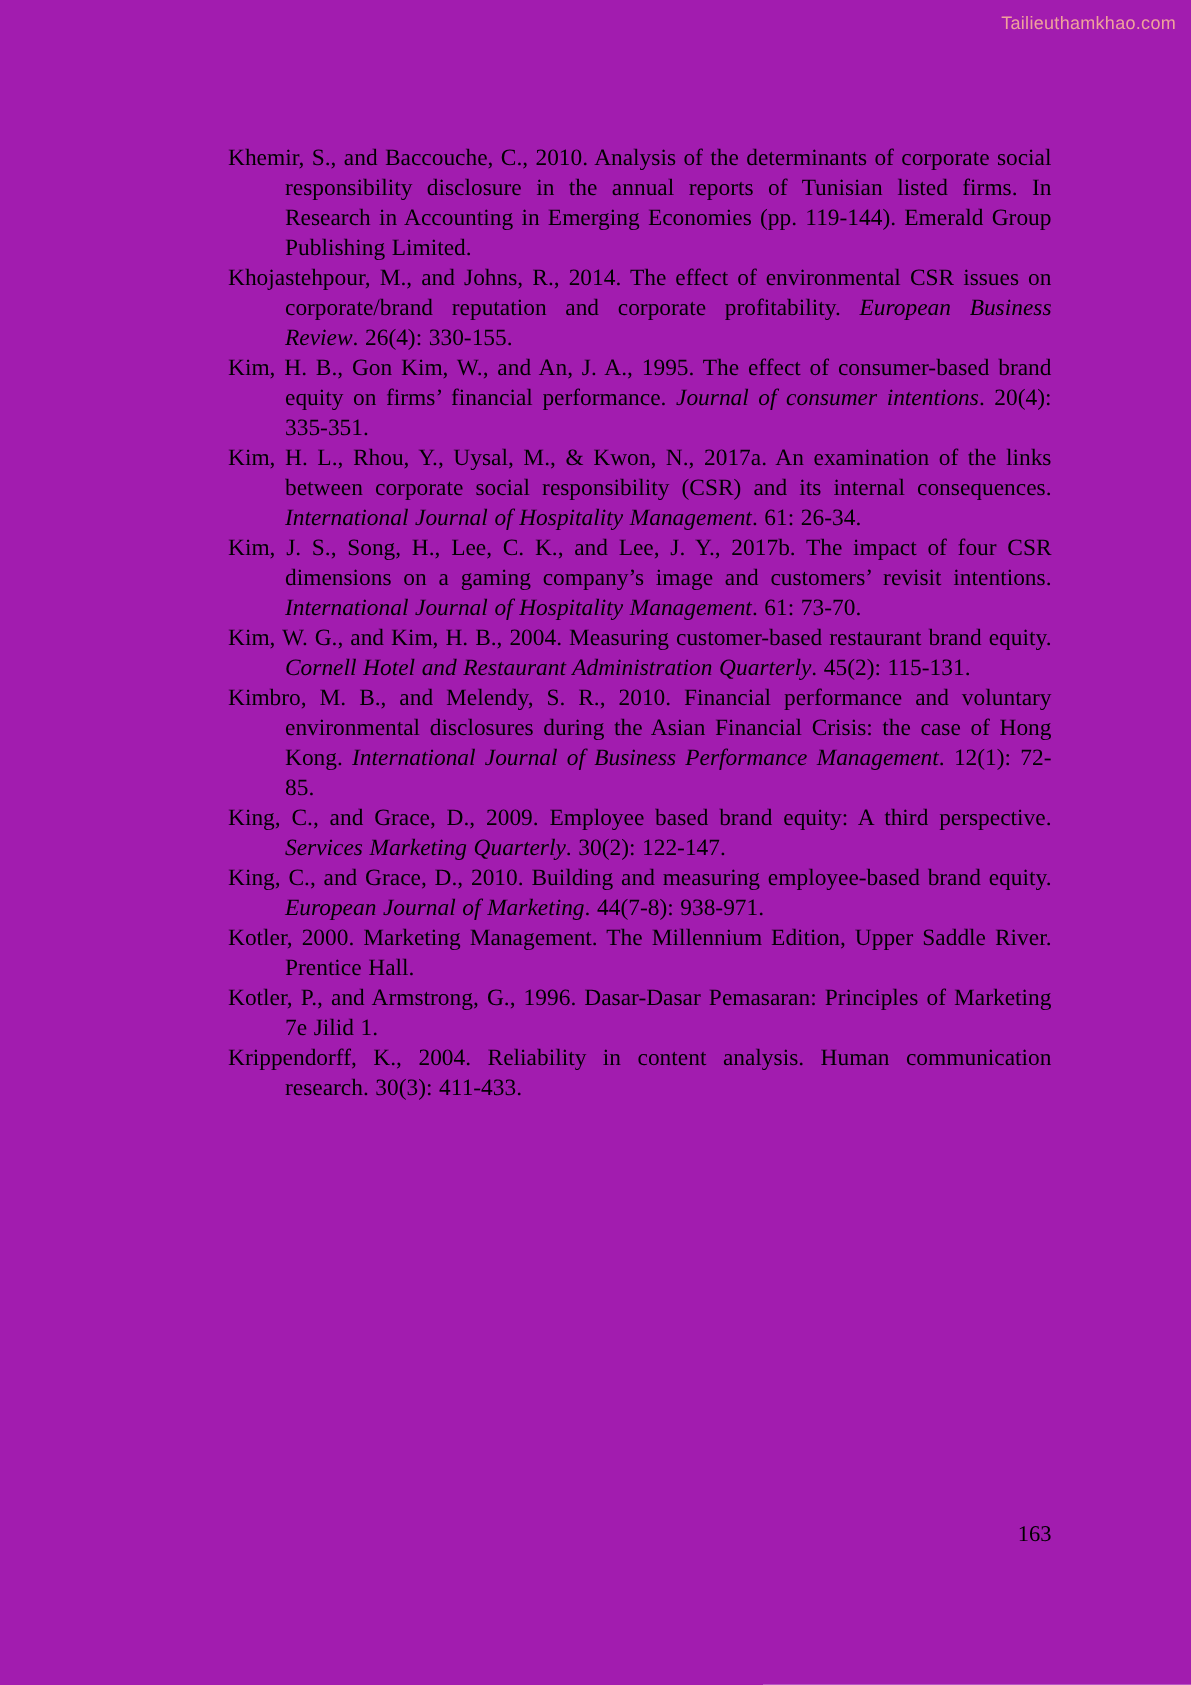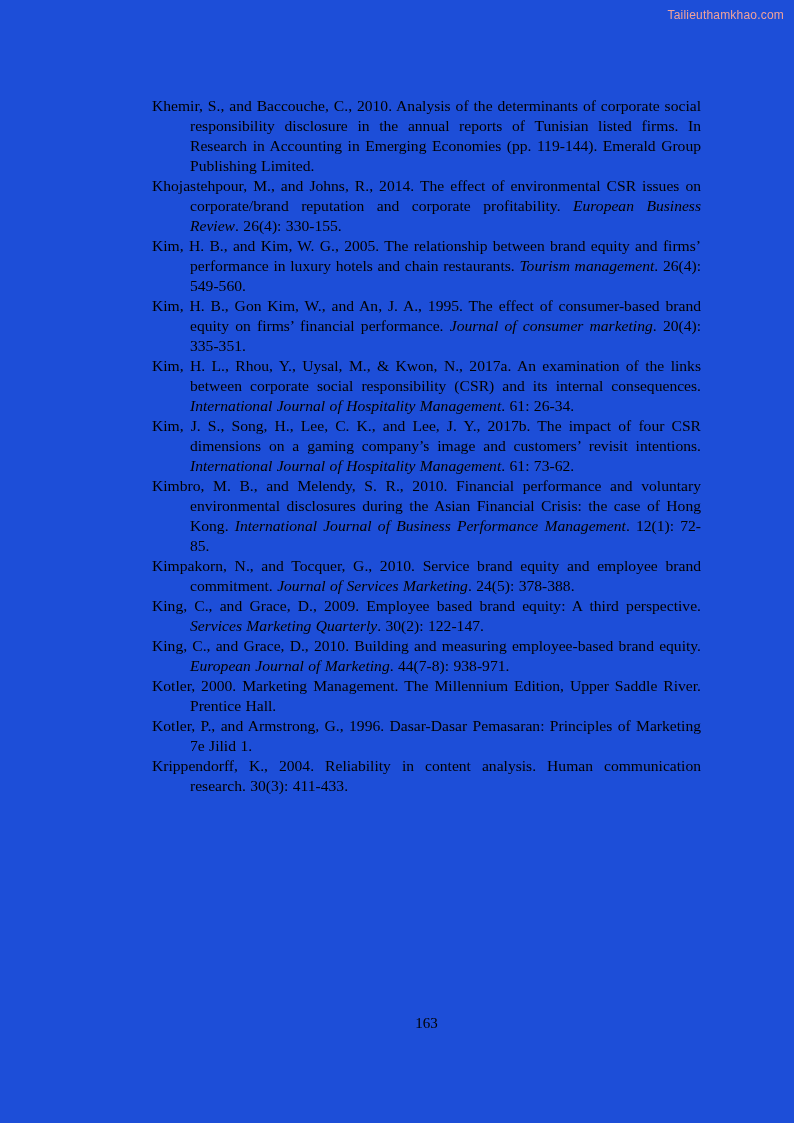--- a/index.html
+++ b/index.html
@@ -11,21 +11,21 @@
     height: 1123px;
     background: #ffffff;
     position: relative;
     overflow: hidden;
     font-family: "Liberation Serif", serif;
     color: #000000;
   }
   .page {
     position: absolute;
     inset: 0;
-    background: #1d4ed8;
+    background: #a21caf;
   }
   .watermark {
     position: absolute;
     top: 8px;
     right: 10px;
     font-family: "Liberation Sans", sans-serif;
     font-size: 12px;
     letter-spacing: 0.2px;
   }
   .content {
@@ -44,39 +44,38 @@
     word-spacing: 0.5px;
   }
   p.ref em {
     font-style: italic;
   }
   .page-number {
     position: absolute;
     top: 1015px;
     left: 152px;
     width: 549px;
-    text-align: center;
+    text-align: right;
     font-size: 15px;
   }
 </style>
 </head>
 <body>
 
 <div class="page">
   <div class="watermark" style="color: rgb(240, 162, 155);">Tailieuthamkhao.com</div>
 
   <div class="content">
       <p class="ref"><span>Khemir, S., and Baccouche, C., 2010. Analysis of the determinants of corporate social responsibility disclosure in the annual reports of Tunisian listed firms. In Research in Accounting in Emerging Economies (pp. 119-144). Emerald Group Publishing Limited.</span></p>
       <p class="ref"><span>Khojastehpour, M., and Johns, R., 2014. The effect of environmental CSR issues on corporate/brand reputation and corporate profitability. </span><em>European Business Review</em><span>. 26(4): 330-155.</span></p>
-      <p class="ref"><span>Kim, H. B., and Kim, W. G., 2005. The relationship between brand equity and firms’ performance in luxury hotels and chain restaurants. </span><em>Tourism management</em><span>. 26(4): 549-560.</span></p>
-      <p class="ref"><span>Kim, H. B., Gon Kim, W., and An, J. A., 1995. The effect of consumer-based brand equity on firms’ financial performance. </span><em>Journal of consumer marketing</em><span>. 20(4): 335-351.</span></p>
+      <p class="ref"><span>Kim, H. B., Gon Kim, W., and An, J. A., 1995. The effect of consumer-based brand equity on firms’ financial performance. </span><em>Journal of consumer intentions</em><span>. 20(4): 335-351.</span></p>
       <p class="ref"><span>Kim, H. L., Rhou, Y., Uysal, M., &amp; Kwon, N., 2017a. An examination of the links between corporate social responsibility (CSR) and its internal consequences. </span><em>International Journal of Hospitality Management</em><span>. 61: 26-34.</span></p>
-      <p class="ref"><span>Kim, J. S., Song, H., Lee, C. K., and Lee, J. Y., 2017b. The impact of four CSR dimensions on a gaming company’s image and customers’ revisit intentions. </span><em>International Journal of Hospitality Management</em><span>. 61: 73-62.</span></p>
+      <p class="ref"><span>Kim, J. S., Song, H., Lee, C. K., and Lee, J. Y., 2017b. The impact of four CSR dimensions on a gaming company’s image and customers’ revisit intentions. </span><em>International Journal of Hospitality Management</em><span>. 61: 73-70.</span></p>
+      <p class="ref"><span>Kim, W. G., and Kim, H. B., 2004. Measuring customer-based restaurant brand equity. </span><em>Cornell Hotel and Restaurant Administration Quarterly</em><span>. 45(2): 115-131.</span></p>
       <p class="ref"><span>Kimbro, M. B., and Melendy, S. R., 2010. Financial performance and voluntary environmental disclosures during the Asian Financial Crisis: the case of Hong Kong. </span><em>International Journal of Business Performance Management</em><span>. 12(1): 72-85.</span></p>
-      <p class="ref"><span>Kimpakorn, N., and Tocquer, G., 2010. Service brand equity and employee brand commitment. </span><em>Journal of Services Marketing</em><span>. 24(5): 378-388.</span></p>
       <p class="ref"><span>King, C., and Grace, D., 2009. Employee based brand equity: A third perspective. </span><em>Services Marketing Quarterly</em><span>. 30(2): 122-147.</span></p>
       <p class="ref"><span>King, C., and Grace, D., 2010. Building and measuring employee-based brand equity. </span><em>European Journal of Marketing</em><span>. 44(7-8): 938-971.</span></p>
       <p class="ref"><span>Kotler, 2000. Marketing Management. The Millennium Edition, Upper Saddle River. Prentice Hall.</span></p>
       <p class="ref"><span>Kotler, P., and Armstrong, G., 1996. Dasar-Dasar Pemasaran: Principles of Marketing 7e Jilid 1.</span></p>
       <p class="ref"><span>Krippendorff, K., 2004. Reliability in content analysis. Human communication research. 30(3): 411-433.</span></p>
     </div>
 
   <div class="page-number">163</div>
 </div>
 

